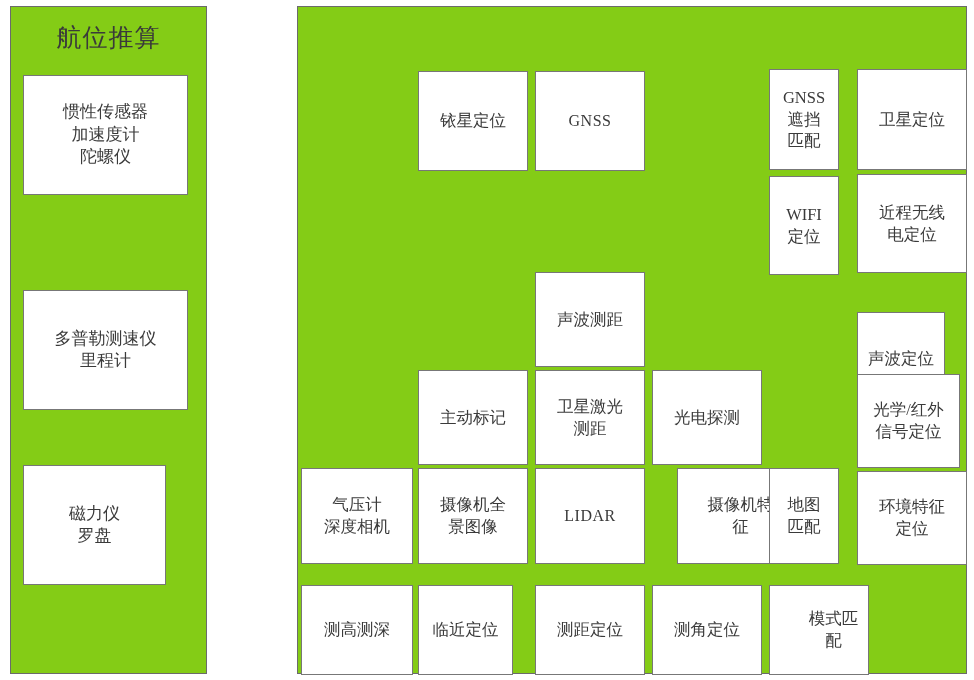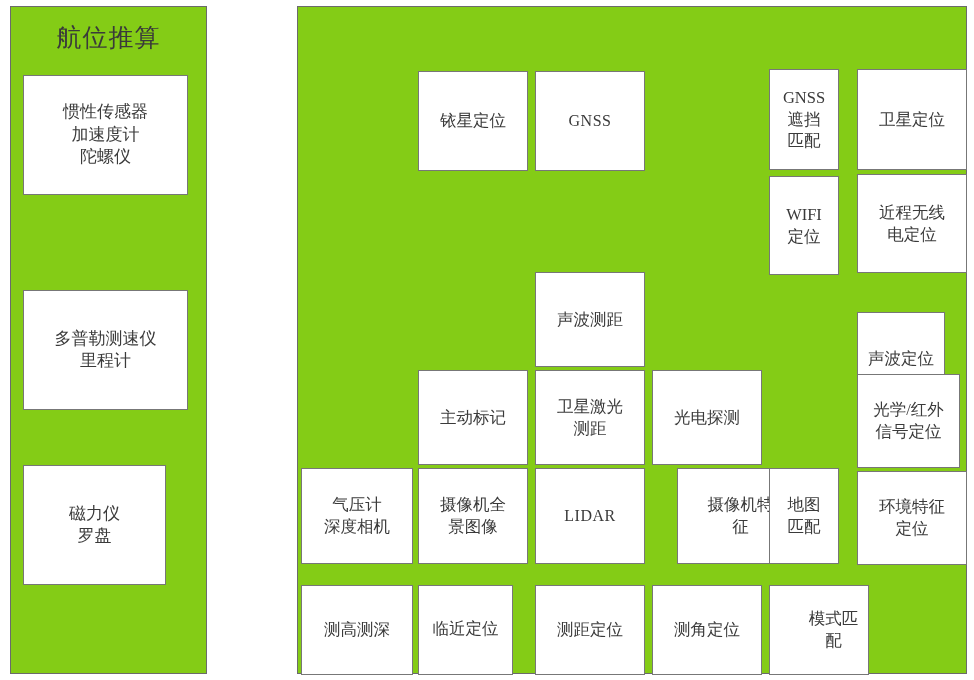--- a/index.html
+++ b/index.html
@@ -118,21 +118,21 @@
 征</div>
 
     <div class="box" style="left:471px; top:461px; width:70px; height:96px;">地图
 匹配</div>
 
     <div class="box" style="left:559px; top:464px; width:110px; height:94px;">环境特征
 定位</div>
 
     <div class="box" style="left:3px; top:578px; width:112px; height:90px;">测高测深</div>
 
-    <div class="box" style="left:120px; top:578px; width:95px; height:90px;font-family:Liberation Mono, monospace;">临近定位</div>
+    <div class="box" style="left:120px; top:578px; width:95px; height:90px;">临近定位</div>
 
     <div class="box" style="left:237px; top:578px; width:110px; height:90px;">测距定位</div>
 
     <div class="box" style="left:354px; top:578px; width:110px; height:90px;">测角定位</div>
 
     <div class="box" style="left:471px; top:578px; width:100px; height:90px;padding-left:32px;">模式匹配</div>
 
   </div>
 </div>
 

